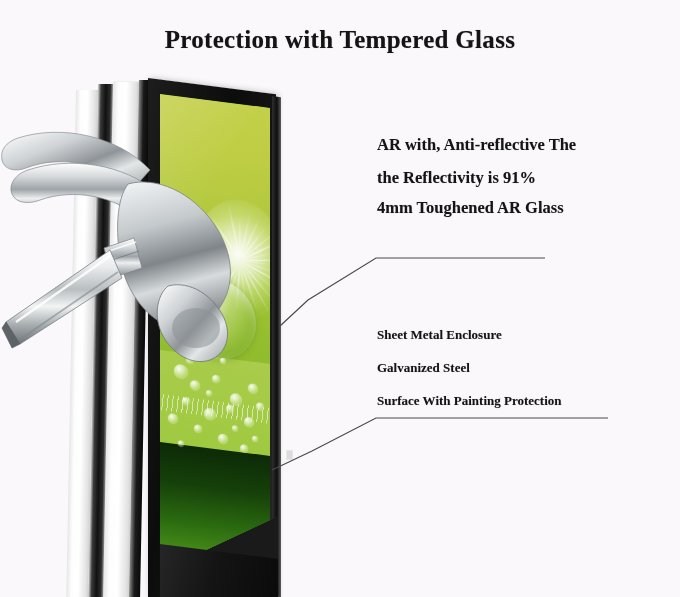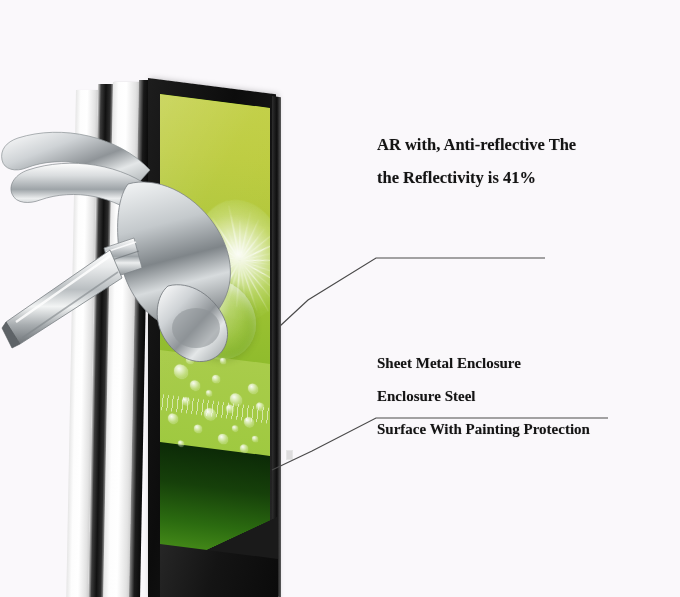--- a/index.html
+++ b/index.html
@@ -204,30 +204,31 @@
 
   
   .callout {
     position: absolute;
     font-family: "Liberation Serif", serif;
     font-weight: bold;
     color: #141414;
     text-shadow: 0 0 1px rgba(0,0,0,0.25);
   }
   .callout-1 { left: 377px; top: 128px; width: 300px; font-size: 16.5px; }
-  .callout-2 { left: 377px; top: 318px; width: 300px; font-size: 15px; margin-top: 29px; }
+  .callout-2 { left: 377px; top: 318px; width: 300px; font-size: 13px; }
   .ln { white-space: nowrap; }
   .ln-sp { line-height: 33px; }
   .ln-tight { line-height: 27px; }
 </style>
 </head>
 <body>
 
 <div id="root">
 
+  <div class="title">Protection with Tempered Glass</div>
 
   <div class="product">
 
     <div class="slab slab-a"></div>
     <div class="gap-dark"></div>
     <div class="slab slab-b"></div>
     <div class="gap-dark2"></div>
 
     <div class="panel"></div>
     <div class="panel-edge"></div>
@@ -376,22 +377,23 @@
     </svg>
   </div>
 
   <svg class="leaders" viewBox="0 0 680 597">
     <polyline id="leader-1" points="280,326 308,300 376,258 545,258" fill="none" stroke="#4a4a4a" stroke-width="1.2"></polyline>
     <polyline id="leader-2" points="272,470 312,451 376,418 608,418" fill="none" stroke="#4a4a4a" stroke-width="1.2"></polyline>
   </svg>
 
   <div class="callout callout-1">
     <div class="ln ln-sp">AR with, Anti-reflective The</div>
-    <div class="ln ln-sp">the Reflectivity is 41%</div>
+    <div class="ln ln-sp">the Reflectivity is 91%</div>
+    <div class="ln ln-tight">4mm Toughened AR Glass</div>
   </div>
 
   <div class="callout callout-2">
     <div class="ln ln-sp">Sheet Metal Enclosure</div>
-    <div class="ln ln-sp">Enclosure Steel</div>
+    <div class="ln ln-sp">Galvanized Steel</div>
     <div class="ln ln-sp">Surface With Painting Protection</div>
   </div>
 
 </div>
 
 </body></html>

